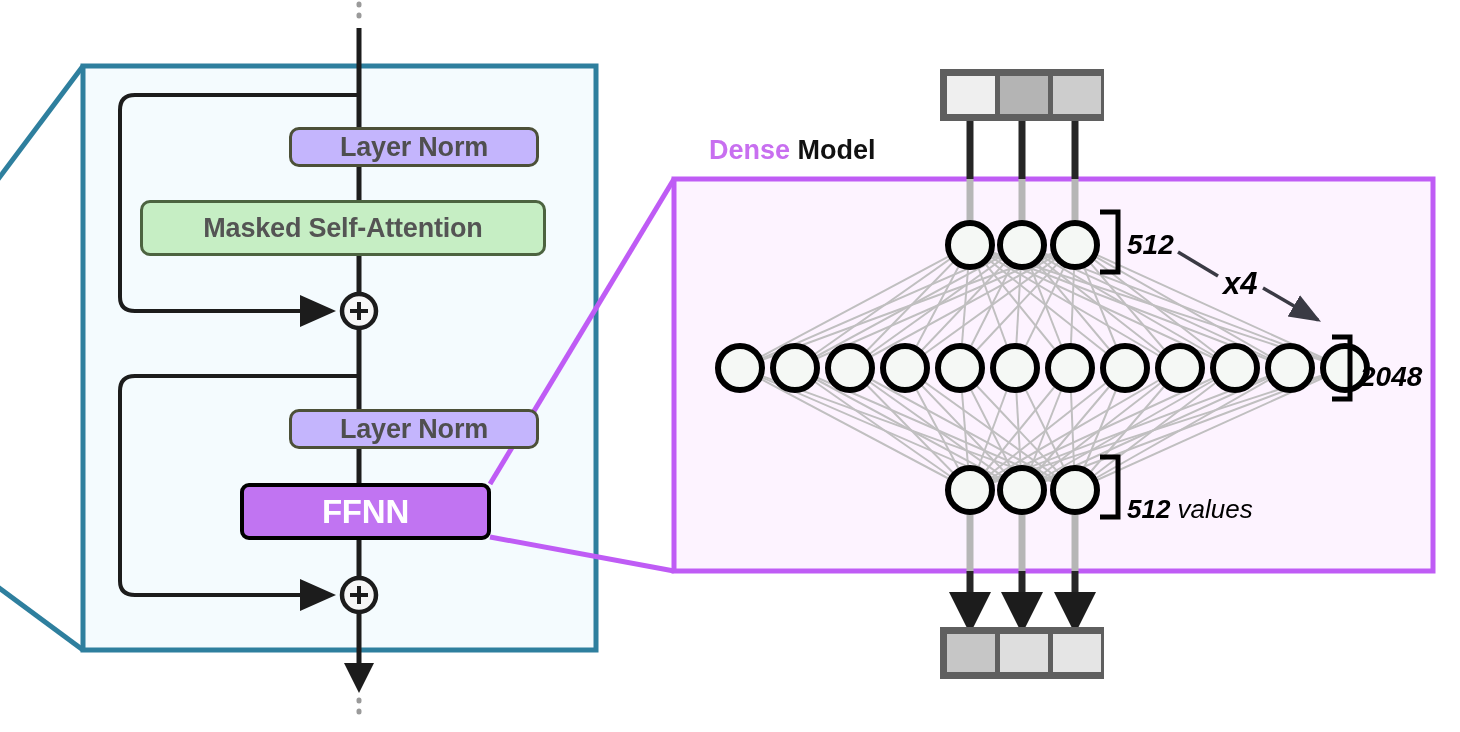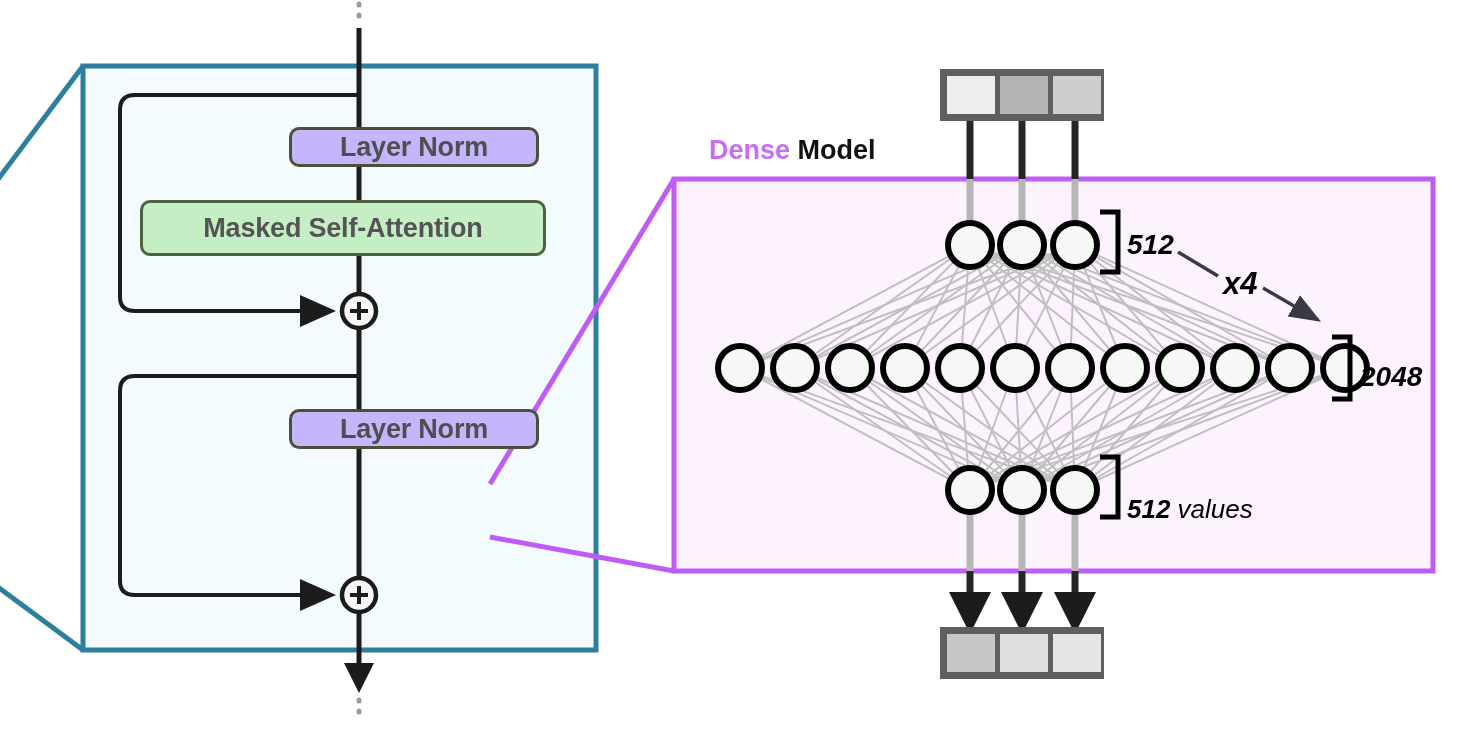--- a/index.html
+++ b/index.html
@@ -301,20 +301,23 @@
   </div>
 
   <div class="procbox attn-box" style="left:140px; top:200px; width:406px; height:56px;">
     <span>Masked Self-Attention</span>
   </div>
 
   <div class="procbox ln-box" style="left:241px; top:409px; width:250px; height:40px;">
     <span>Layer Norm</span>
   </div>
 
+  <div class="procbox ffnn-box" style="left:240px; top:483px; width:251px; height:57px;">
+    <span>FFNN</span>
+  </div>
 
   <div class="dense-title" style="left:709px; top:137px;">
     <span class="kw">Dense</span><span class="rest"> Model</span>
   </div>
 
   <div class="ann" style="left:1127px; top:231px; font-size:28px;">
     <span class="ann-bold">512</span>
   </div>
 
   <div class="ann" style="left:1223px; top:268px; font-size:31px;">

